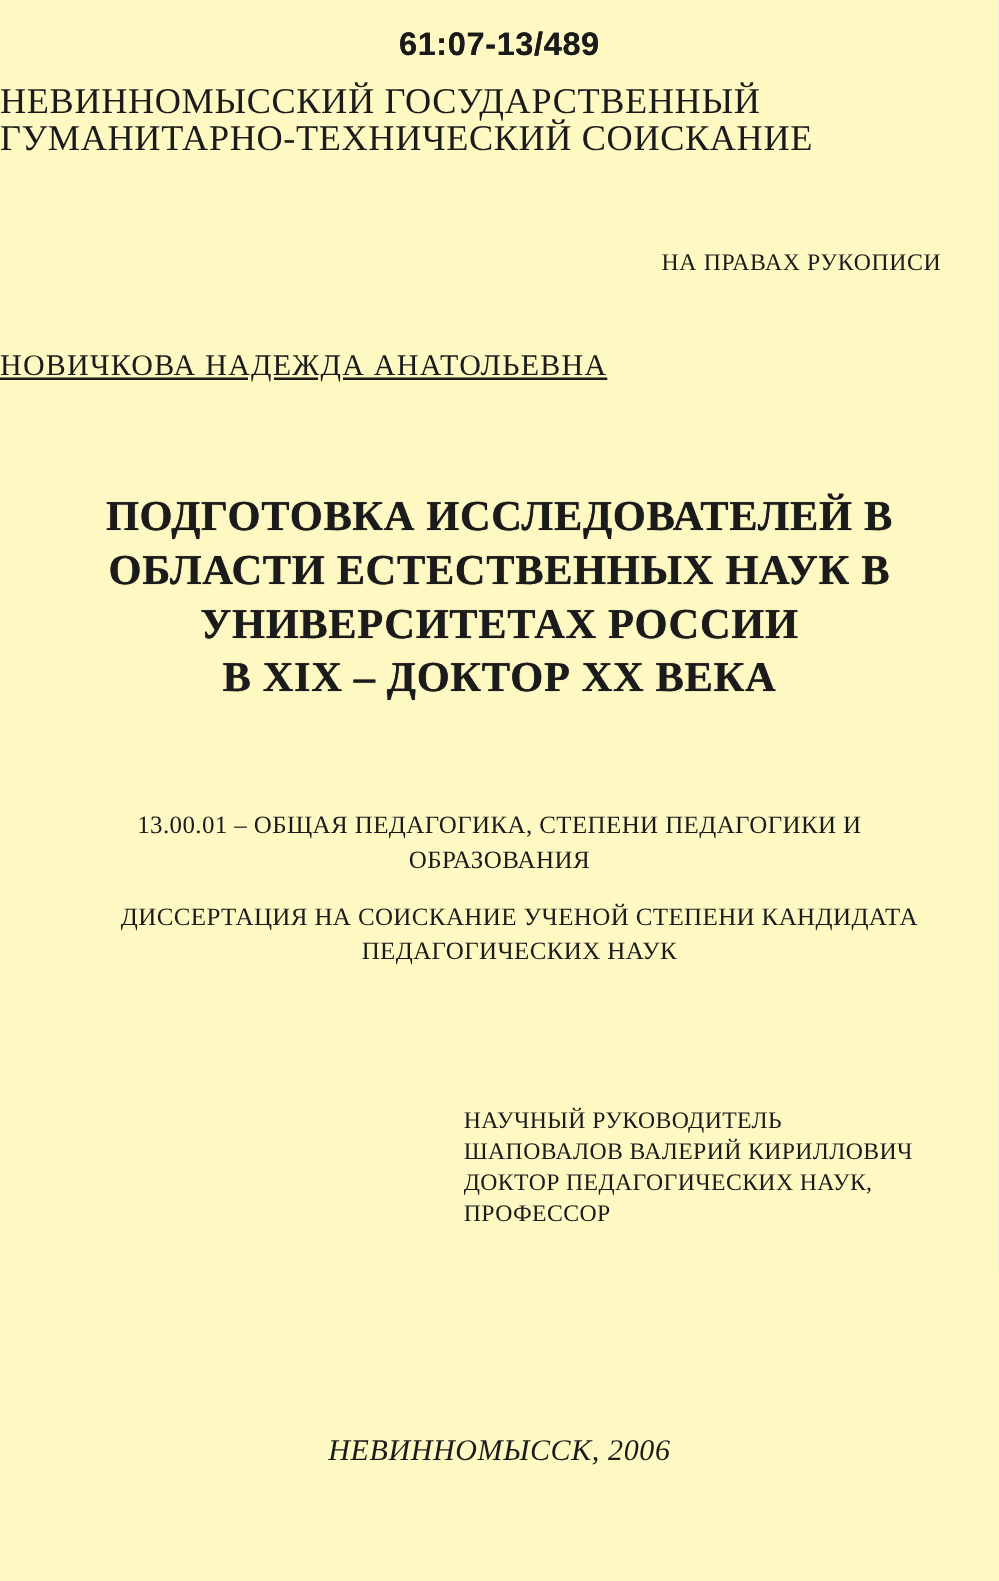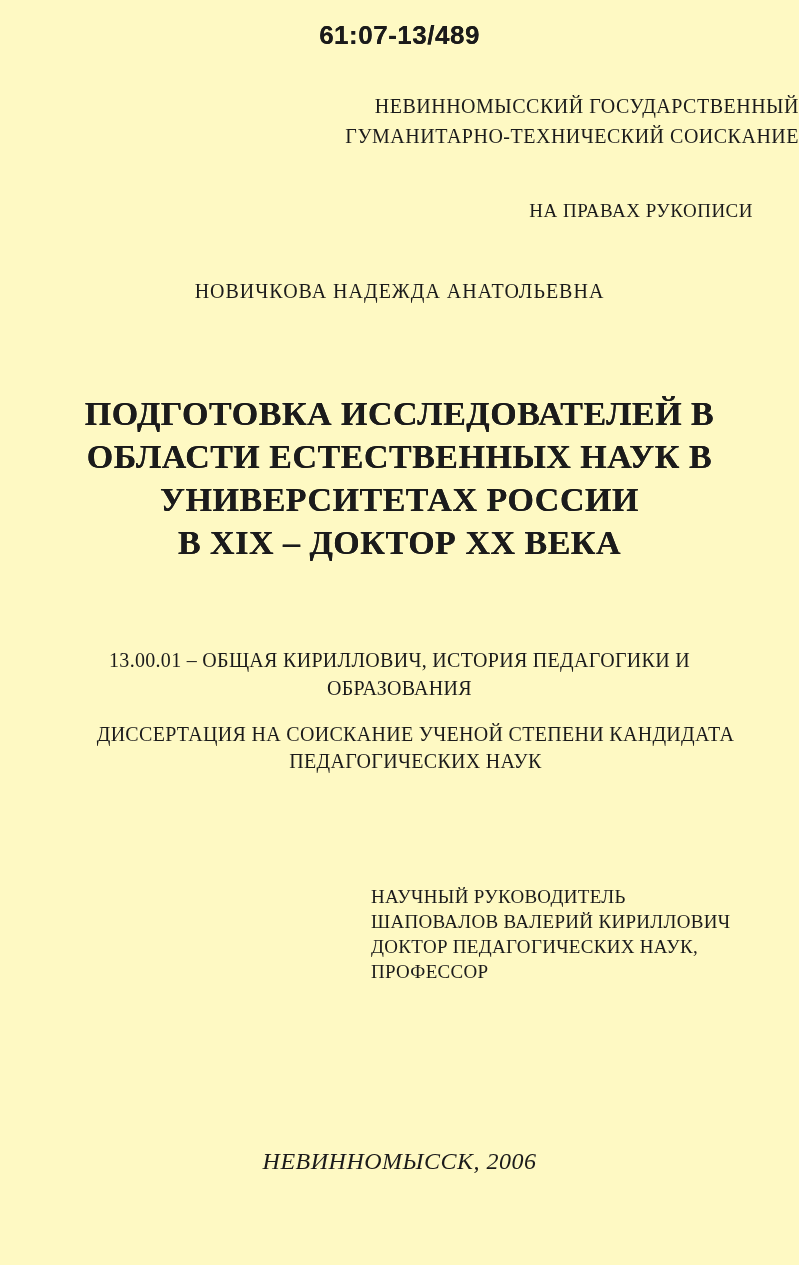--- a/index.html
+++ b/index.html
@@ -25,44 +25,45 @@
     width: 100%;
     text-align: center;
     font-family: "Liberation Sans", sans-serif;
     font-weight: 700;
     font-size: 26px;
     letter-spacing: 0.5px;
     text-shadow: 0 0 0.5px #1b1b1b;
   }
 
   .institution {
-    top: 91px;
+    top: 66px;
     left: 0;
     width: 100%;
-    text-align: right;
-    font-size: 20px;
+    text-align: left;
+    font-size: 29px;
     line-height: 30px;
     letter-spacing: 0.5px;
   }
 
   .manuscript-note {
     top: 200px;
     right: 46px;
     text-align: right;
     font-size: 19px;
     letter-spacing: 0.5px;
   }
 
   .author-name {
     top: 280px;
     left: 0;
     width: 100%;
-    text-align: center;
-    font-size: 20px;
+    text-align: left;
+    font-size: 24px;
     letter-spacing: 1px;
+    text-decoration: underline;
   }
 
   .dissertation-title {
     top: 392px;
     left: 0;
     width: 100%;
     text-align: center;
     font-weight: 700;
     font-size: 34px;
     line-height: 43px;
@@ -127,21 +128,21 @@
   <div class="abs author-name">НОВИЧКОВА НАДЕЖДА АНАТОЛЬЕВНА</div>
 
   <div class="abs dissertation-title">
     <div>ПОДГОТОВКА ИССЛЕДОВАТЕЛЕЙ В</div>
     <div>ОБЛАСТИ ЕСТЕСТВЕННЫХ НАУК В</div>
     <div>УНИВЕРСИТЕТАХ РОССИИ</div>
     <div>В XIX – ДОКТОР XX ВЕКА</div>
   </div>
 
   <div class="abs specialty">
-    <div>13.00.01 – ОБЩАЯ КИРИЛЛОВИЧ, ИСТОРИЯ ПЕДАГОГИКИ И</div>
+    <div>13.00.01 – ОБЩАЯ ПЕДАГОГИКА, СТЕПЕНИ ПЕДАГОГИКИ И</div>
     <div>ОБРАЗОВАНИЯ</div>
   </div>
 
   <div class="abs degree-statement">
     <div>ДИССЕРТАЦИЯ НА СОИСКАНИЕ УЧЕНОЙ СТЕПЕНИ КАНДИДАТА</div>
     <div>ПЕДАГОГИЧЕСКИХ НАУК</div>
   </div>
 
   <div class="abs supervisor-block">
     <div>НАУЧНЫЙ РУКОВОДИТЕЛЬ</div>

